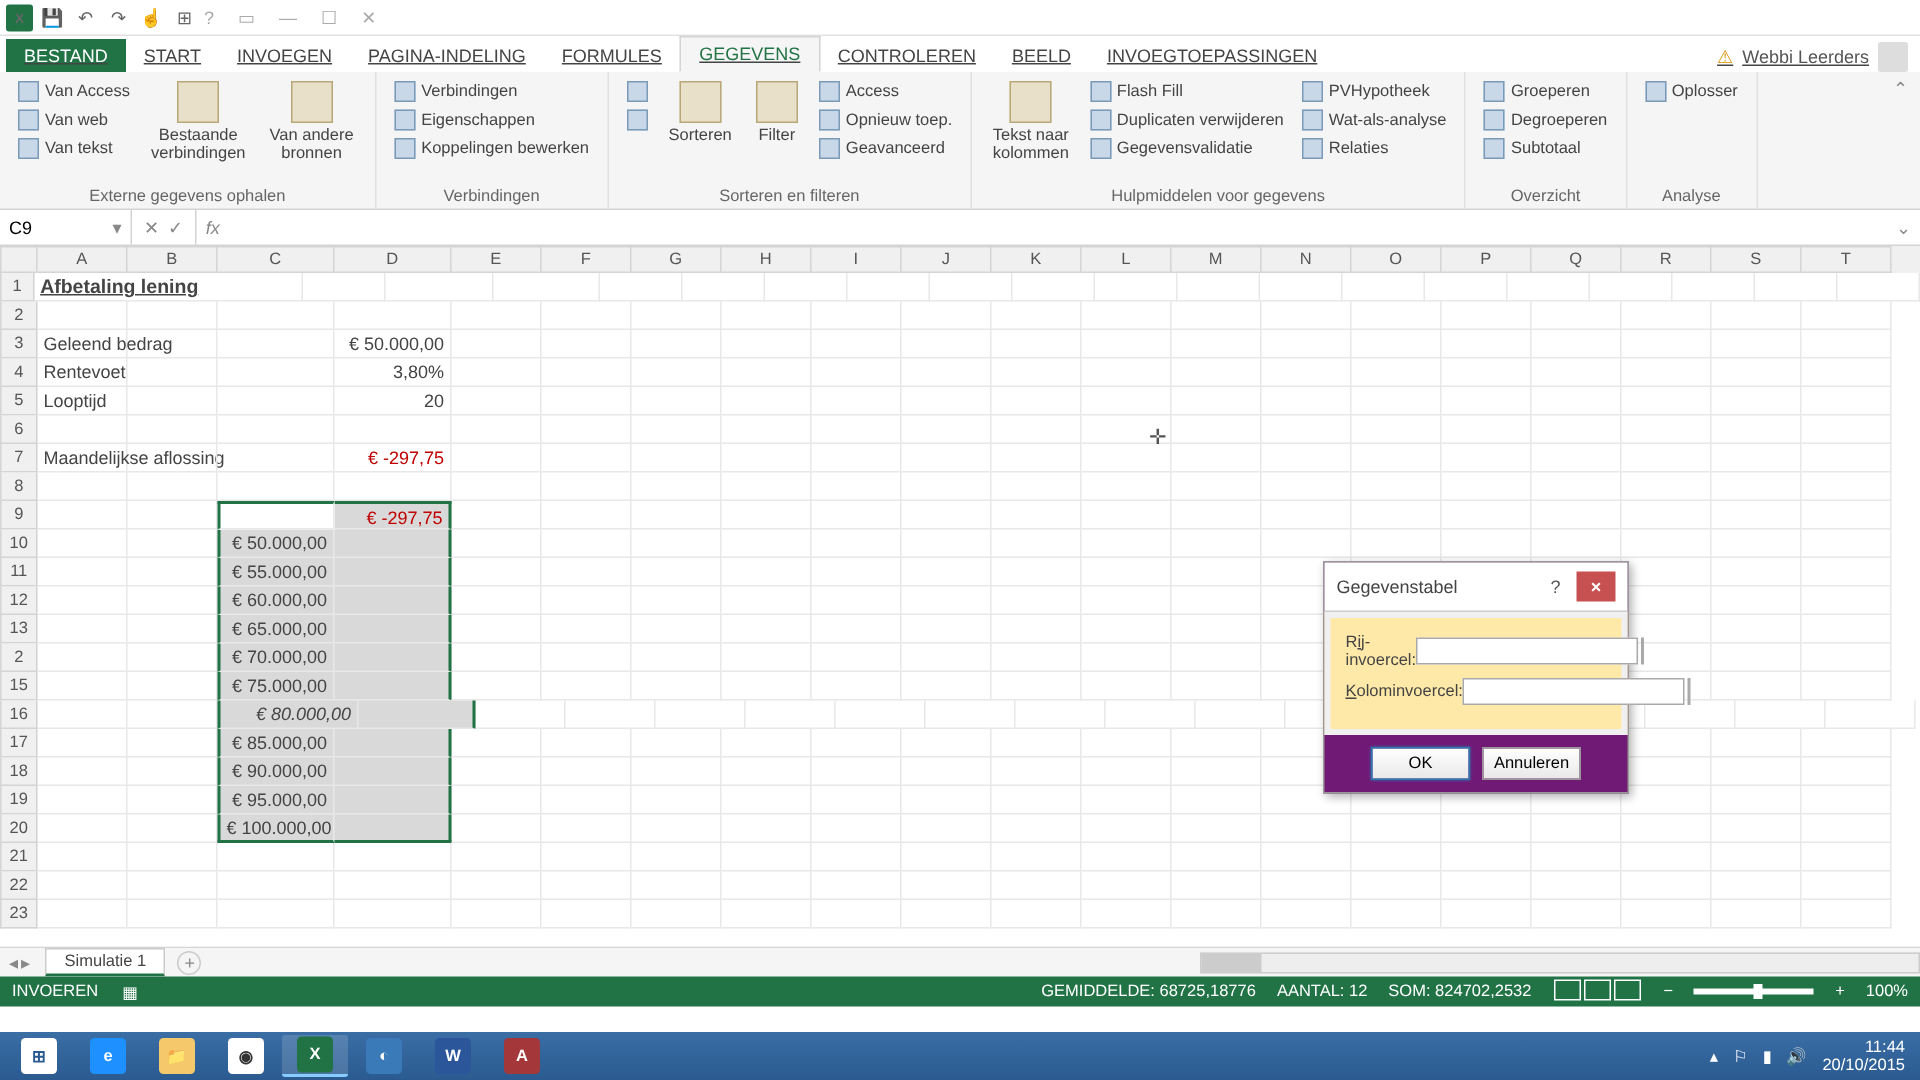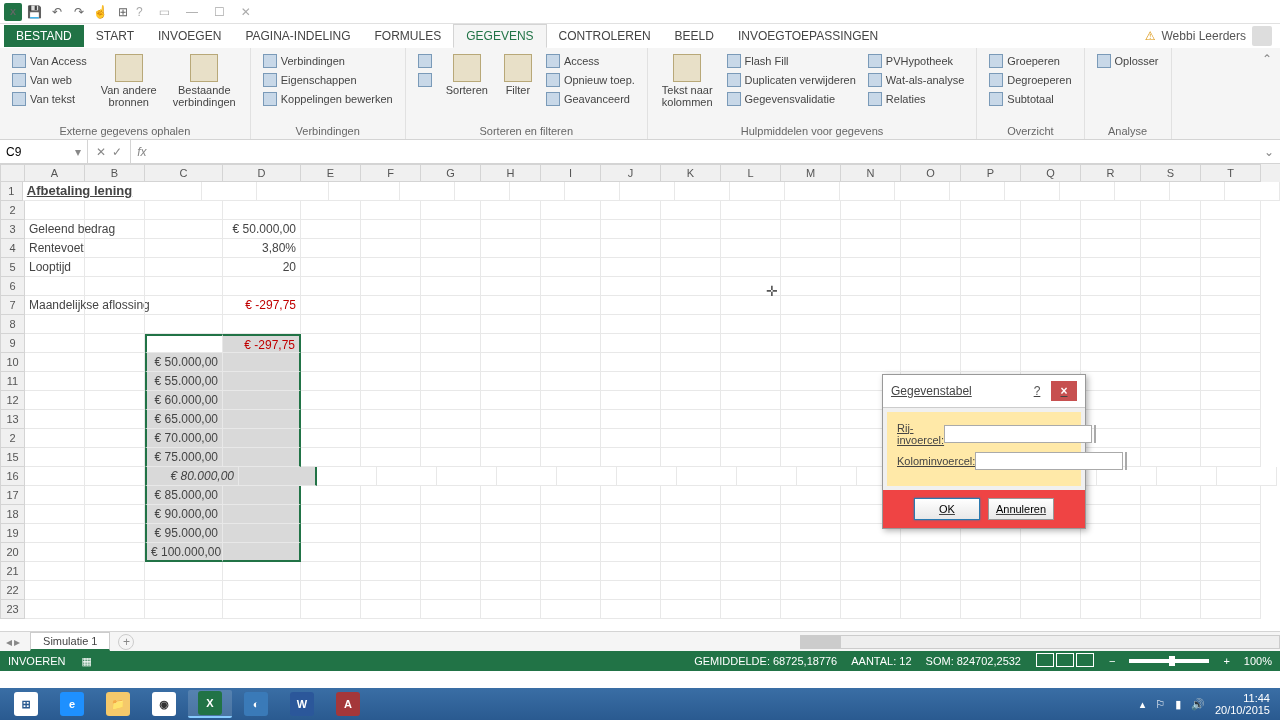--- a/index.html
+++ b/index.html
@@ -8,21 +8,21 @@
 
 .titlebar { height: 24px; background: #fff; display: flex; align-items: center; padding: 0 4px; border-bottom: 1px solid #e1e1e1; }
 .titlebar .qat { display: flex; gap: 4px; align-items: center; }
 .titlebar .qat span { width: 18px; height: 18px; display: inline-flex; align-items: center; justify-content: center; color: #666; cursor: pointer; }
 .titlebar .excel-icon { width: 16px; height: 16px; background: #217346; color: #fff; font-size: 9px; font-weight: bold; display: flex; align-items: center; justify-content: center; border-radius: 2px; }
 .titlebar .title { flex: 1; text-align: center; color: #777; font-size: 12px; }
 .titlebar .wincontrols { display: flex; gap: 8px; color: #aaa; }
 .titlebar .wincontrols span { cursor: pointer; padding: 0 4px; }
 
 
-.ribbon-tabs { height: 24px; display: flex; align-items: center; padding-left: 4px; background: #fff; }
+.ribbon-tabs { height: 24px; display: flex; align-items: flex-end; padding-left: 4px; background: #fff; text-decoration: underline; }
 .ribbon-tabs .tab { padding: 4px 12px; font-size: 12px; color: #444; cursor: pointer; text-transform: uppercase; }
 .ribbon-tabs .tab.file { background: #217346; color: #fff; }
 .ribbon-tabs .tab.active { color: #217346; border: 1px solid #d4d4d4; border-bottom: 1px solid #f5f5f5; background: #f5f5f5; }
 .ribbon-tabs .right { margin-left: auto; display: flex; align-items: center; gap: 6px; padding-right: 8px; font-size: 12px; color: #555; }
 .ribbon-tabs .warn { color: #d98f00; }
 .ribbon-tabs .avatar { width: 20px; height: 20px; background: #ddd; border-radius: 2px; }
 
 
 .ribbon { height: 92px; background: #f5f5f5; border-bottom: 1px solid #d4d4d4; display: flex; }
 .group { border-right: 1px solid #e1e1e1; padding: 4px 8px 2px 8px; display: flex; flex-direction: column; }
@@ -60,21 +60,21 @@
 .row .cell.sel { background: #d9d9d9; }
 .row .cell.selborder-l { border-left: 2px solid #217346; }
 .row .cell.selborder-r { border-right: 2px solid #217346; }
 .row .cell.selborder-t { border-top: 2px solid #217346; }
 .row .cell.selborder-b { border-bottom: 2px solid #217346; }
 .active-outline { background: #fff !important; position: relative; }
 
 .cursor-cross { position: absolute; left: 766px; top: 119px; font-size: 14px; color: #555; }
 
 
-.dialog { position: absolute; left: 882px; top: 374px; width: 204px; background: #ef4444; border: 1px solid #999; box-shadow: 2px 2px 6px rgba(0,0,0,.3); text-decoration: underline; }
+.dialog { position: absolute; left: 882px; top: 374px; width: 204px; background: #701a75; border: 1px solid #999; box-shadow: 2px 2px 6px rgba(0,0,0,.3); }
 .dialog .dlg-title { background: #fff; border-bottom: 1px solid #ccc; padding: 6px 8px; display: flex; align-items: center; font-size: 12px; }
 .dialog .dlg-title .t { flex: 1; }
 .dialog .dlg-title .help { width: 20px; text-align: center; color: #555; cursor: pointer; }
 .dialog .dlg-title .close { width: 26px; height: 20px; background: #c75050; color: #fff; text-align: center; line-height: 20px; cursor: pointer; font-weight: bold; margin-left: 4px; }
 .dialog .dlg-body { padding: 10px; background: #ffe9a8; border: 4px solid #f0f0f0; }
 .dialog .fld { display: flex; align-items: center; margin-bottom: 6px; }
 .dialog .fld label { width: 80px; font-size: 11px; }
 .dialog .fld label u { text-decoration: underline; }
 .dialog .fld input { flex: 1; border: 1px solid #aaa; height: 18px; font-size: 11px; padding: 0 2px; }
 .dialog .fld .refbtn { width: 18px; height: 18px; border: 1px solid #aaa; margin-left: 2px; background: #fff linear-gradient(#fff,#ddd); cursor: pointer; }
@@ -155,27 +155,27 @@
             <span class="ic"></span>
             <span>Van web</span>
           </div>
         <div class="rbtn-sm">
             <span class="ic"></span>
             <span>Van tekst</span>
           </div>
       </div>
       <div class="rbtn-lg">
           <span class="ic"></span>
-          <span style="white-space:pre">Van andere
-bronnen</span>
+          <span style="white-space:pre">Bestaande
+verbindingen</span>
         </div>
       <div class="rbtn-lg">
           <span class="ic"></span>
-          <span style="white-space:pre">Bestaande
-verbindingen</span>
+          <span style="white-space:pre">Van andere
+bronnen</span>
         </div>
     </div>
     <div class="group-label">Externe gegevens ophalen</div>
   </div>
   <div class="group">
     <div class="group-body">
       <div class="vcol">
         <div class="rbtn-sm">
             <span class="ic"></span>
             <span>Verbindingen</span>

